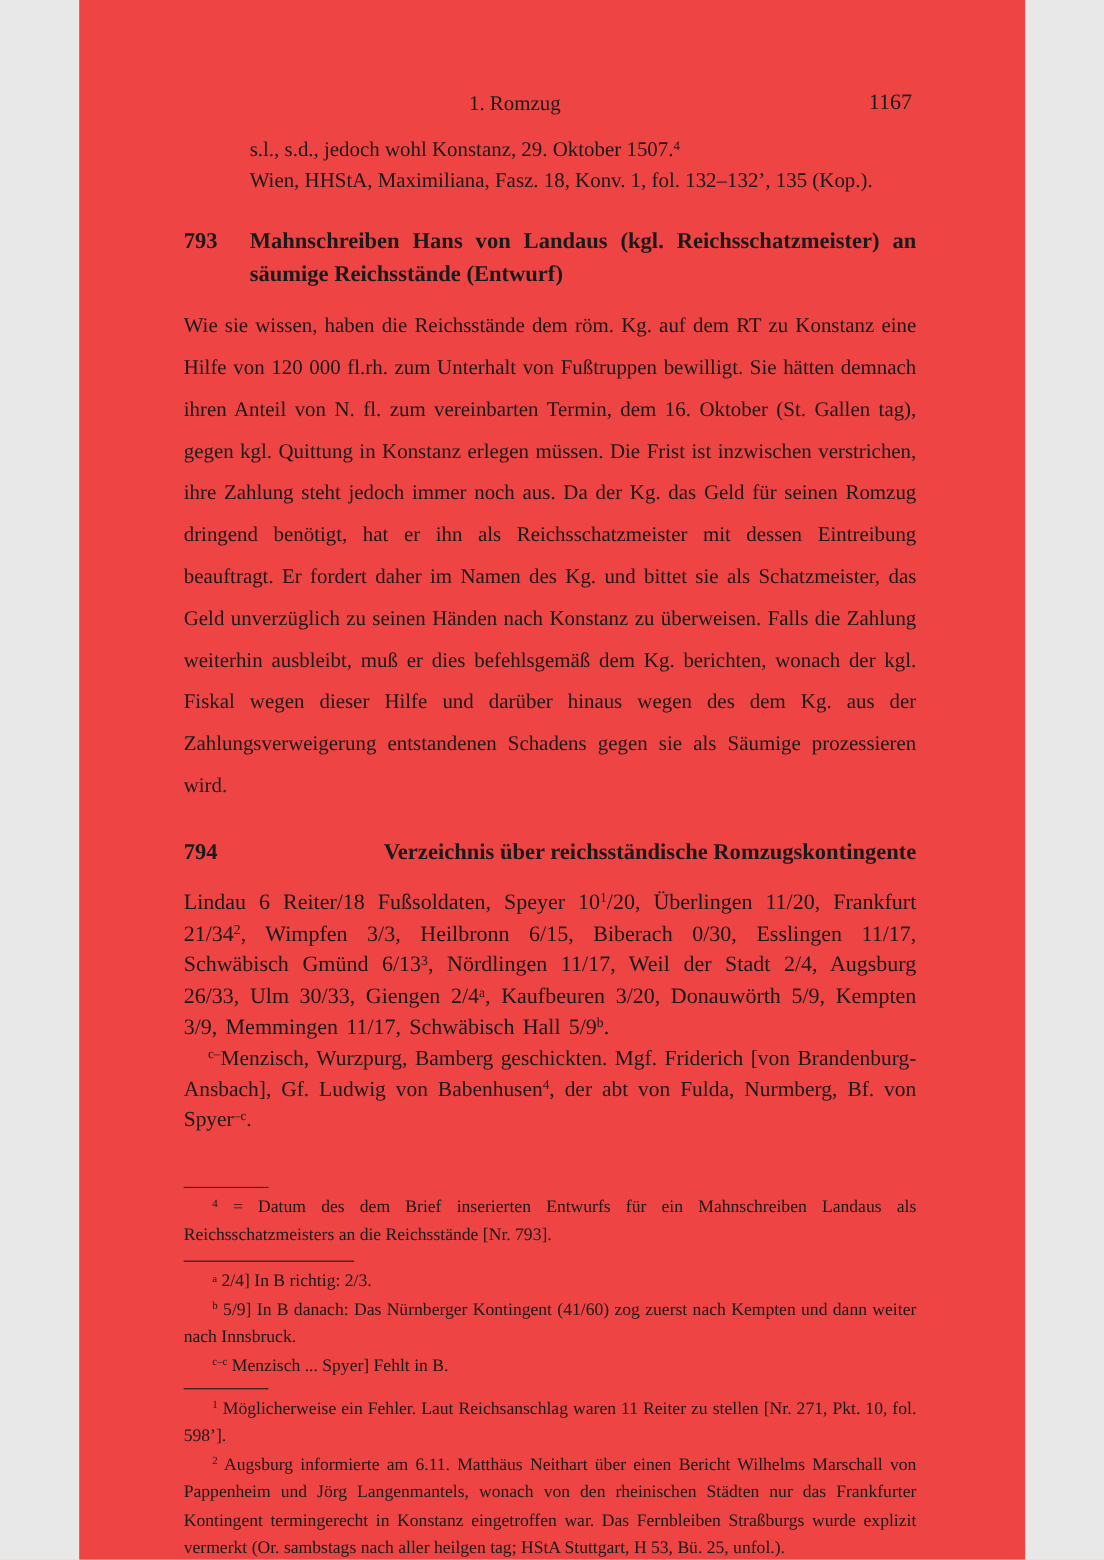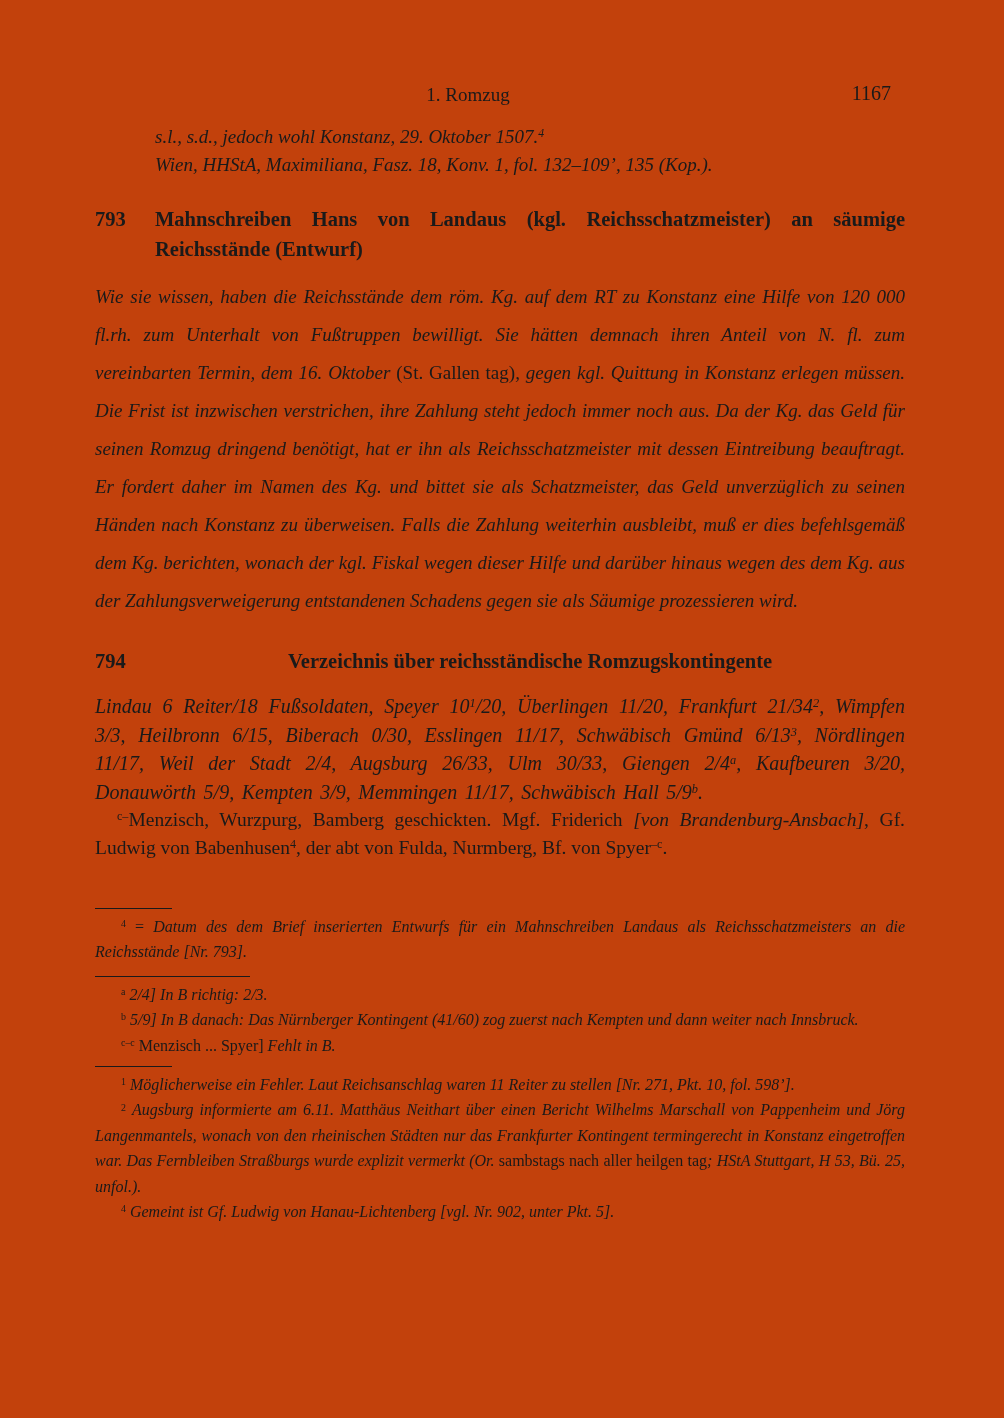--- a/index.html
+++ b/index.html
@@ -1,45 +1,45 @@
 <!DOCTYPE html>
 <html><head>
 <meta charset="utf-8">
 <style>
   html, body { margin: 0; padding: 0; background: #e8e8e8; }
   .page {
     position: relative;
-    width: 1004px; height: 1418px;
+    width: 860px; height: 1418px;
     margin: 0 auto;
-    background: #c2410c;
+    background: #ef4444;
     color: #1a1a1a;
     box-sizing: border-box;
     padding: 84px 99px 52px 95px;
     overflow: hidden;
     font-family: "Liberation Serif", serif;
   }
-  .it { font-style: italic; }
+  .it { }
   .rm { font-style: normal; }
   sup {
     font-size: 0.62em;
     line-height: 0;
     vertical-align: baseline;
     position: relative;
     top: -0.48em;
   }
   .header { position: relative; height: 24px; font-size: 19px; }
   .running-title { position: absolute; left: 0; right: 64px; text-align: center; }
-  .page-number { position: absolute; right: 14px; top: -2px; font-size: 20px; }
+  .page-number { position: absolute; right: 4px; top: -2px; font-size: 20px; }
 
   .prov-block { margin: 15px 0 0 60px; font-size: 19px; line-height: 27.5px; }
 
   .entry-heading { position: relative; margin-top: 26px; font-size: 20.5px; line-height: 30px; font-weight: bold; }
   .entry-heading .entry-number { position: absolute; left: 0; top: 0; text-align: right; }
   .entry-heading .entry-title { display: block; padding-left: 60px; text-align: justify; }
-  .entry-heading.single .entry-title { text-align: center; }
+  .entry-heading.single .entry-title { text-align: right; }
 
   .summary {
     margin-top: 14px;
     font-size: 19px; line-height: 38px;
     text-align: justify;
   }
   .dateline-block { margin: 10px 0 0 60px; font-size: 19px; line-height: 27.5px; }
 
   .list-para {
     margin-top: 16px;
@@ -68,21 +68,21 @@
 
 <div class="page">
 
   <div class="header">
     <div class="running-title">1. Romzug</div>
     <div class="page-number">1167</div>
   </div>
 
   <div class="prov-block">
     <div class="it"><span class="it">s.l., s.d., jedoch wohl Konstanz, 29. Oktober 1507.</span><sup class="it">4</sup></div>
-    <div class="it">Wien, HHStA, Maximiliana, Fasz. 18, Konv. 1, fol. 132–109’, 135 (Kop.).</div>
+    <div class="it">Wien, HHStA, Maximiliana, Fasz. 18, Konv. 1, fol. 132–132’, 135 (Kop.).</div>
   </div>
 
   <div class="entry-heading">
     <span class="entry-number">793</span>
     <span class="entry-title">Mahnschreiben Hans von Landaus (kgl. Reichsschatzmeister) an säumige Reichsstände (Entwurf)</span>
   </div>
 
   <div class="summary"><span class="it">Wie sie wissen, haben die Reichsstände dem röm. Kg. auf dem RT zu Konstanz eine Hilfe von 120 000 fl.rh. zum Unterhalt von Fußtruppen bewilligt. Sie hätten demnach ihren Anteil von N. fl. zum vereinbarten Termin, dem 16. Oktober </span><span class="rm">(St. Gallen tag)</span><span class="it">, gegen kgl. Quittung in Konstanz erlegen müssen. Die Frist ist inzwischen verstrichen, ihre Zahlung steht jedoch immer noch aus. Da der Kg. das Geld für seinen Romzug dringend benötigt, hat er ihn als Reichsschatzmeister mit dessen Eintreibung beauftragt. Er fordert daher im Namen des Kg. und bittet sie als Schatzmeister, das Geld unverzüglich zu seinen Händen nach Konstanz zu überweisen. Falls die Zahlung weiterhin ausbleibt, muß er dies befehlsgemäß dem Kg. berichten, wonach der kgl. Fiskal wegen dieser Hilfe und darüber hinaus wegen des dem Kg. aus der Zahlungsverweigerung entstandenen Schadens gegen sie als Säumige prozessieren wird.</span></div>
 
 

